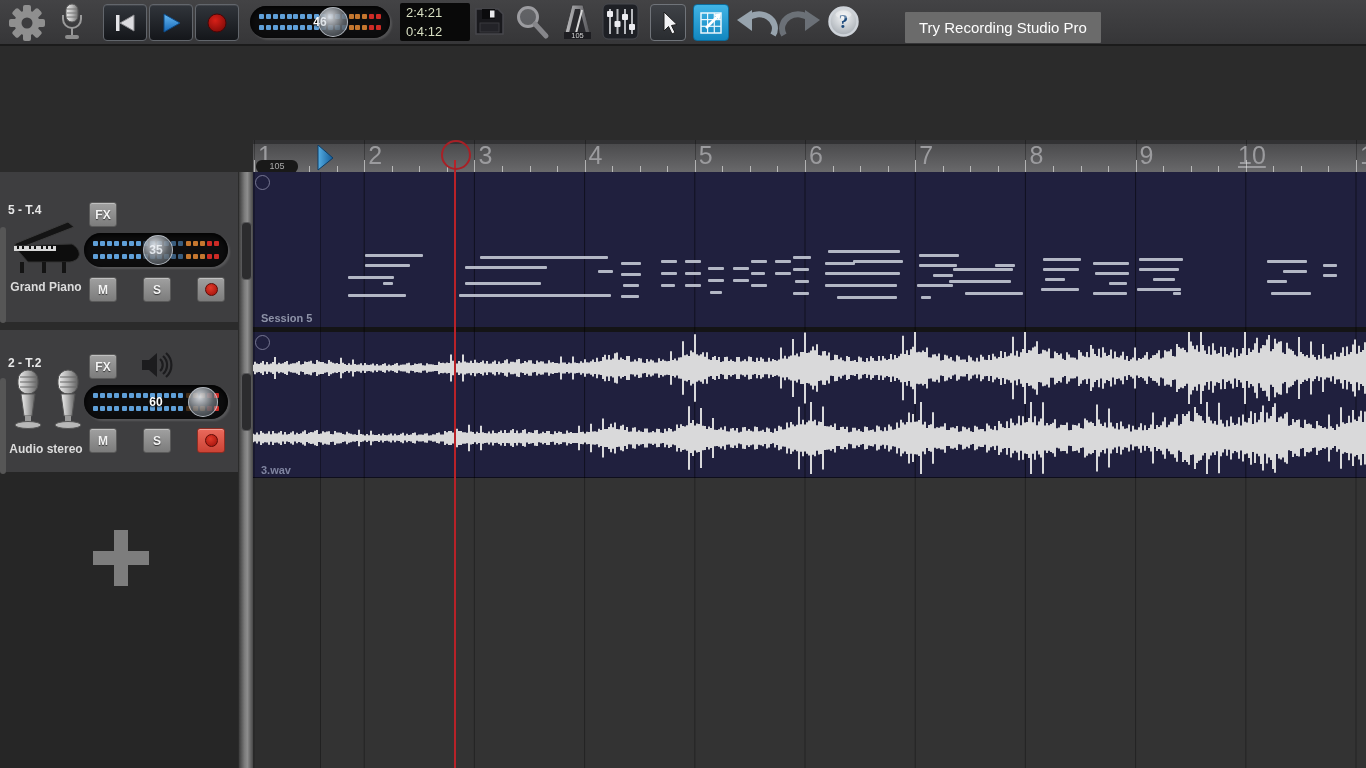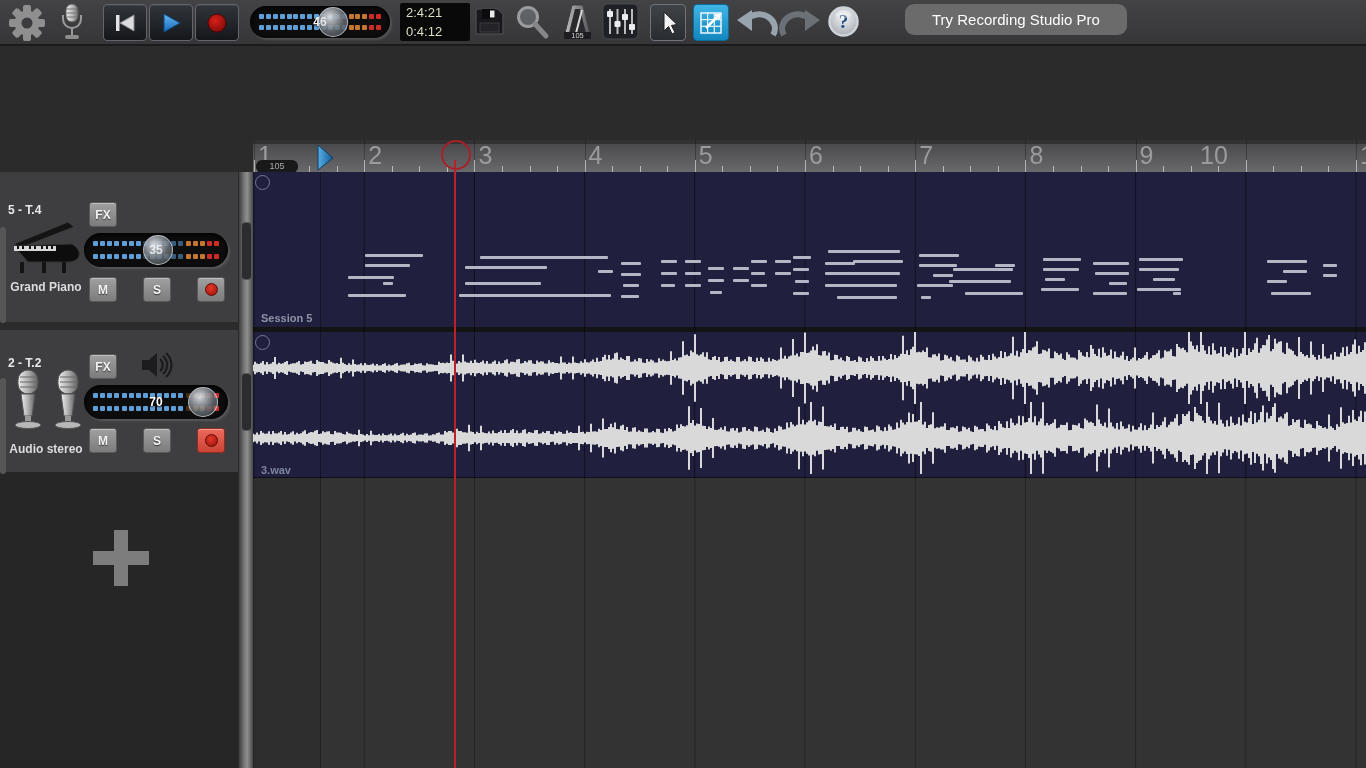--- a/index.html
+++ b/index.html
@@ -12,22 +12,22 @@
     background:linear-gradient(#434345,#363638);border-bottom:2px solid #1b1b1b}
   .tbtn{width:42px;height:35px;border-radius:4px;border:1px solid #62666c;
     background:linear-gradient(#31353b,#14161a);display:flex;align-items:center;justify-content:center;
     box-shadow:inset 0 1px 0 rgba(255,255,255,.08)}
   .btn-dark{width:34px;height:35px;border-radius:4px;border:1px solid #70747a;
     background:linear-gradient(#3f4247,#292c30);display:flex;align-items:center;justify-content:center}
   .btn-blue{width:34px;height:35px;border-radius:4px;border:1px solid #0b6b9b;
     background:linear-gradient(#41b4e6,#1287bf);display:flex;align-items:center;justify-content:center}
   #time-display{left:400px;top:3px;width:64px;height:38px;background:#090909;color:#d8dfc2;
     font-size:13px;line-height:19px;padding:0 0 0 6px;border-radius:2px}
-  #try-btn{left:905px;top:4px;height:31px;background:#6b6b6b;color:#fdfdfd;font-size:15px;
-    padding:0 27px;display:flex;align-items:center;border-radius:9px}
+  #try-btn{left:905px;top:12px;height:31px;background:#6b6b6b;color:#fdfdfd;font-size:15px;
+    padding:0 14px;display:flex;align-items:center;border-radius:1px}
 
   
   .vol-slider{position:absolute;background:#0d0d0e;border-radius:17px;
     box-shadow:2px 2px 2px rgba(255,255,255,.13), inset 0 2px 6px #000}
   .led{position:absolute;width:5px;height:5px;border-radius:1px}
   .vol-knob{position:absolute;width:28px;height:28px;border-radius:50%;
     border:1px solid rgba(210,216,224,.85);
     background:radial-gradient(circle at 38% 32%, rgba(238,242,248,.95), rgba(168,178,188,.55) 55%, rgba(96,106,116,.45));
     opacity:.92}
   .vol-label{position:absolute;left:0;right:0;top:50%;transform:translateY(-52%);
@@ -418,21 +418,21 @@
         <div class="led" style="left: 65.9444px; top: 21px; background: rgb(95, 159, 216);"></div>
         <div class="led" style="left: 73.0556px; top: 21px; background: rgb(95, 159, 216);"></div>
         <div class="led" style="left: 80.1667px; top: 21px; background: rgb(95, 159, 216);"></div>
         <div class="led" style="left: 87.2778px; top: 21px; background: rgb(95, 159, 216);"></div>
         <div class="led" style="left: 94.3889px; top: 21px; background: rgb(95, 159, 216);"></div>
         <div class="led" style="left: 101.5px; top: 21px; background: rgb(197, 119, 47); opacity: 0.3;"></div>
         <div class="led" style="left: 108.611px; top: 21px; background: rgb(197, 119, 47); opacity: 0.3;"></div>
         <div class="led" style="left: 115.722px; top: 21px; background: rgb(197, 119, 47); opacity: 0.3;"></div>
         <div class="led" style="left: 122.833px; top: 21px; background: rgb(205, 43, 38); opacity: 0.3;"></div>
         <div class="led" style="left: 129.944px; top: 21px; background: rgb(205, 43, 38);"></div>
-        <span class="vol-label">70</span>
+        <span class="vol-label">60</span>
         <div class="vol-knob" style="left: 103.504px; top: 2px;"></div>
       </div>
   <div class="sq-btn" style="left:89px;top:98px">M</div>
   <div class="sq-btn" style="left:143px;top:98px">S</div>
   <div class="sq-btn rec-armed" style="left:197px;top:98px">
     <div class="rec-dot"></div>
   </div>
   <div class="row-scroll" style="top:48px;height:96px"></div>
 </div>
 
@@ -459,21 +459,21 @@
       <div class="bar-num" style="left: 445.8px;">5</div>
       <div class="barline" style="left: 552px;"></div>
       <div class="bar-num" style="left: 556px;">6</div>
       <div class="barline" style="left: 662.2px;"></div>
       <div class="bar-num" style="left: 666.2px;">7</div>
       <div class="barline" style="left: 772.4px;"></div>
       <div class="bar-num" style="left: 776.4px;">8</div>
       <div class="barline" style="left: 882.6px;"></div>
       <div class="bar-num" style="left: 886.6px;">9</div>
       <div class="barline" style="left: 992.8px;"></div>
-      <div class="bar-num" style="left: 947px;">10</div>
+      <div class="bar-num" style="left: 985px; text-decoration: underline;">10</div>
       <div class="barline" style="left: 1103px;"></div>
       <div class="bar-num" style="left: 1107px;">11</div>
       <div class="tick" style="left: 1px; height: 12px;"></div>
       <div class="tick" style="left: 28.55px; height: 6px;"></div>
       <div class="tick" style="left: 56.1px; height: 6px;"></div>
       <div class="tick" style="left: 83.65px; height: 6px;"></div>
       <div class="tick" style="left: 111.2px; height: 12px;"></div>
       <div class="tick" style="left: 138.75px; height: 6px;"></div>
       <div class="tick" style="left: 166.3px; height: 6px;"></div>
       <div class="tick" style="left: 193.85px; height: 6px;"></div>

